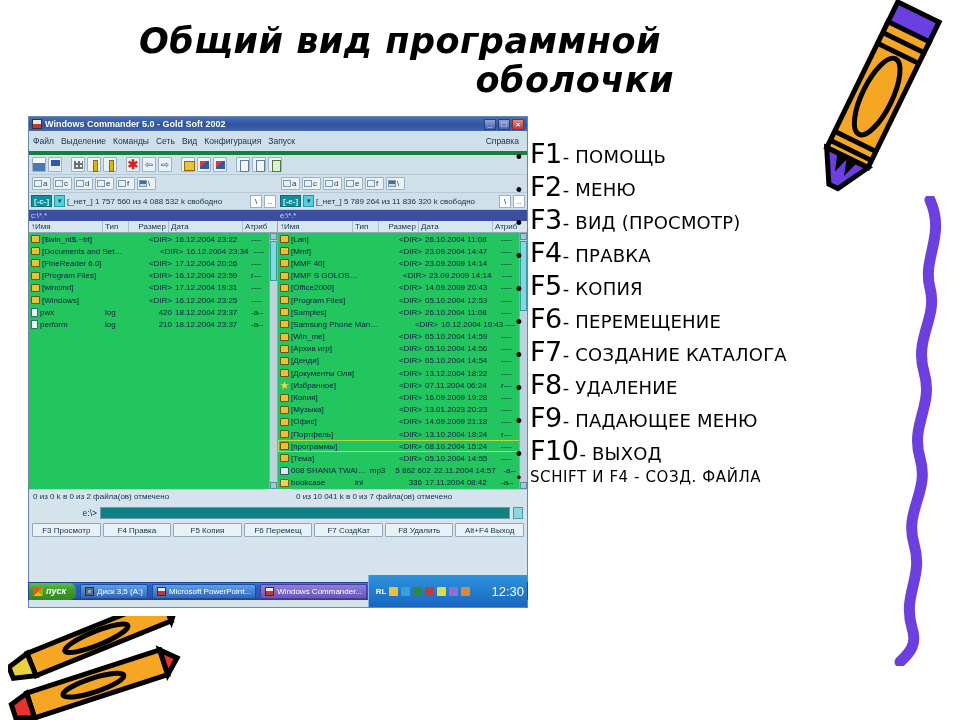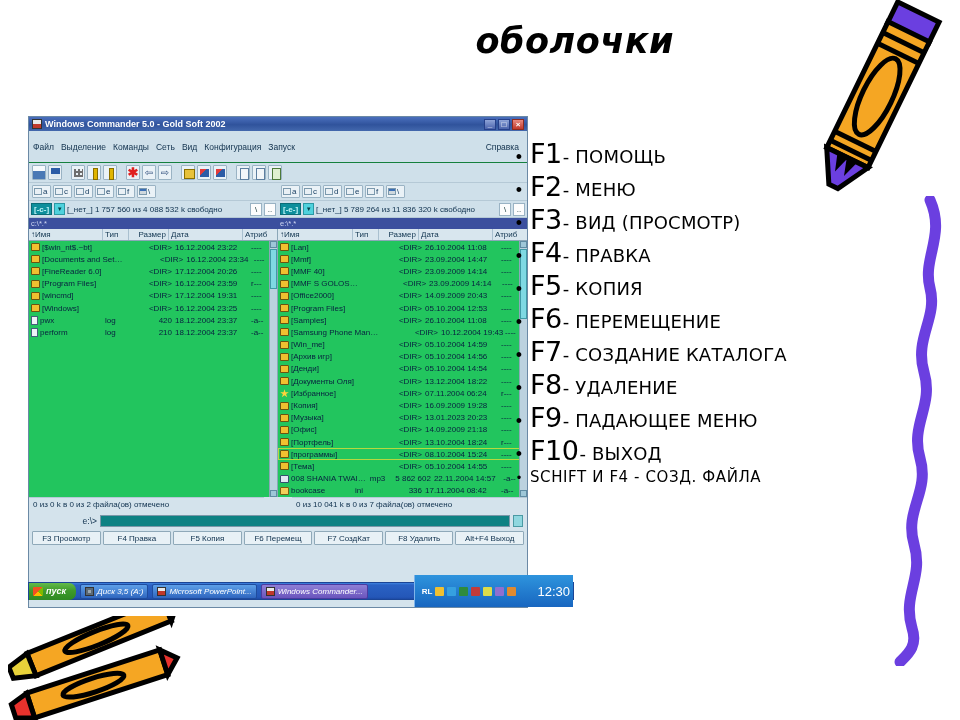--- a/index.html
+++ b/index.html
@@ -46,21 +46,21 @@
   .tb-btns { display:flex; gap:2px; padding-right:2px; }
   .tb-btn {
     width:12px; height:11px; border:1px solid #26408a;
     background:linear-gradient(180deg,#8fa4d8,#4a63ac);
     font-size:8px; color:#fff; line-height:9px; text-align:center;
   }
   .tb-btn.close { background:linear-gradient(180deg,#e88a80,#c0392b); border-color:#8e2a1e; }
   .tb-btn i { font-style:normal; font-weight:bold; }
 
   .menubar {
-    height:32px; background:#cfe0ea; border-bottom:1px solid #15803d;
+    height:24px; background:#cfe0ea; border-bottom:4px solid #15803d;
     display:flex; align-items:center; padding:0 4px; font-size:8.5px; color:#11314d;
   }
   .menubar .mi { margin-right:7px; white-space:nowrap; }
   .menubar .spacer { flex:1 1 auto; }
   .menubar .mi.help { margin-right:4px; }
 
   .toolbar {
     height:20px; background:#cfe0ea; border-bottom:1px solid #b5c9d6;
     display:flex; align-items:center; padding:1px 3px; gap:2px;
   }
@@ -172,41 +172,41 @@
 
   .fkeys { height:18px; display:flex; gap:2px; padding:2px 3px; background:#d4e3ec; }
   .fkey {
     flex:1 1 0; border:1px solid #8fa9b9; background:#e8f1f6;
     font-size:8px; color:#0d2f4c; text-align:center; line-height:13px;
     border-radius:1px; overflow:hidden; white-space:nowrap;
   }
 
   
   #taskbar {
-    position:absolute; left:28px; top:582px; width:546px; height:18px;
+    position:absolute; left:28px; top:582px; width:500px; height:18px;
     background:linear-gradient(180deg,#3f84e0 0%, #2b62c4 12%, #2457b8 88%, #1d4aa6 100%);
     display:flex; align-items:center; border:1px solid #1b4596;
   }
   .start-btn {
     height:17px; display:flex; align-items:center; gap:3px; padding:0 10px 0 4px;
     background:linear-gradient(180deg,#64bb4a 0%,#3e9a2c 45%,#2f8a22 100%);
     border-radius:0 7px 7px 0; color:#fff; font-size:9px; font-weight:bold; font-style:italic;
   }
   .start-btn .flag {
     width:10px; height:9px;
     background:
       linear-gradient(135deg,#f25022 0 48%, transparent 48%),
       linear-gradient(45deg,#ffb900 0 48%, transparent 48%),
       #7fba00;
     border-radius:1px;
   }
   .tbtask {
     height:15px; margin-left:4px; padding:0 4px; display:flex; align-items:center; gap:3px;
     background:linear-gradient(180deg,#5ea0e8,#2f66bf); border:1px solid #1f4c9e;
-    color:#fff; font-size:8px; white-space:nowrap; border-radius:2px; max-width:120px; overflow:hidden;font-style:italic;
+    color:#fff; font-size:8px; white-space:nowrap; border-radius:2px; max-width:120px; overflow:hidden;
   }
   .tbtask.active { background:linear-gradient(180deg,#8f7fd6,#6a55bd); border-color:#4b3aa0; }
   .tbtask .tico { width:9px; height:9px; background:#e8e8e8; border:1px solid #333; flex:0 0 auto; }
   .tbtask .tico.pp { background:linear-gradient(180deg,#e8e8e8 0 40%,#c0392b 40%); }
   .tbtask .tico.dk { background:radial-gradient(circle,#9aa6b0 35%,#5c6a75 36%); }
   .tray {
     margin-left:auto; height:17px; display:flex; align-items:center; gap:3px; padding:16px 3px;
     background:linear-gradient(180deg,#2e94dd,#1866c0); border-left:1px solid #7fb4ea;
     color:#fff; font-size:8px;
   }
@@ -232,20 +232,21 @@
   
   .deco { position:absolute; pointer-events:none; }
   #crayon-top { left:800px; top:-4px; width:150px; height:210px; }
   #crayon-bl-1 { left:8px; top:616px; width:190px; height:104px; }
   #squiggle { left:886px; top:196px; width:74px; height:470px; }
 </style>
 </head>
 <body>
 
 <div id="slide-title">
+  <span>Общий вид программной</span>
   <span class="ln2">оболочки</span>
 </div>
 
 <div id="wc-window">
 
   <div class="titlebar">
     <span class="tb-icon"></span>
     <span class="tb-text">Windows Commander 5.0 - Gold Soft 2002</span>
     <span class="tb-btns">
       <span class="tb-btn"><i>_</i></span>

